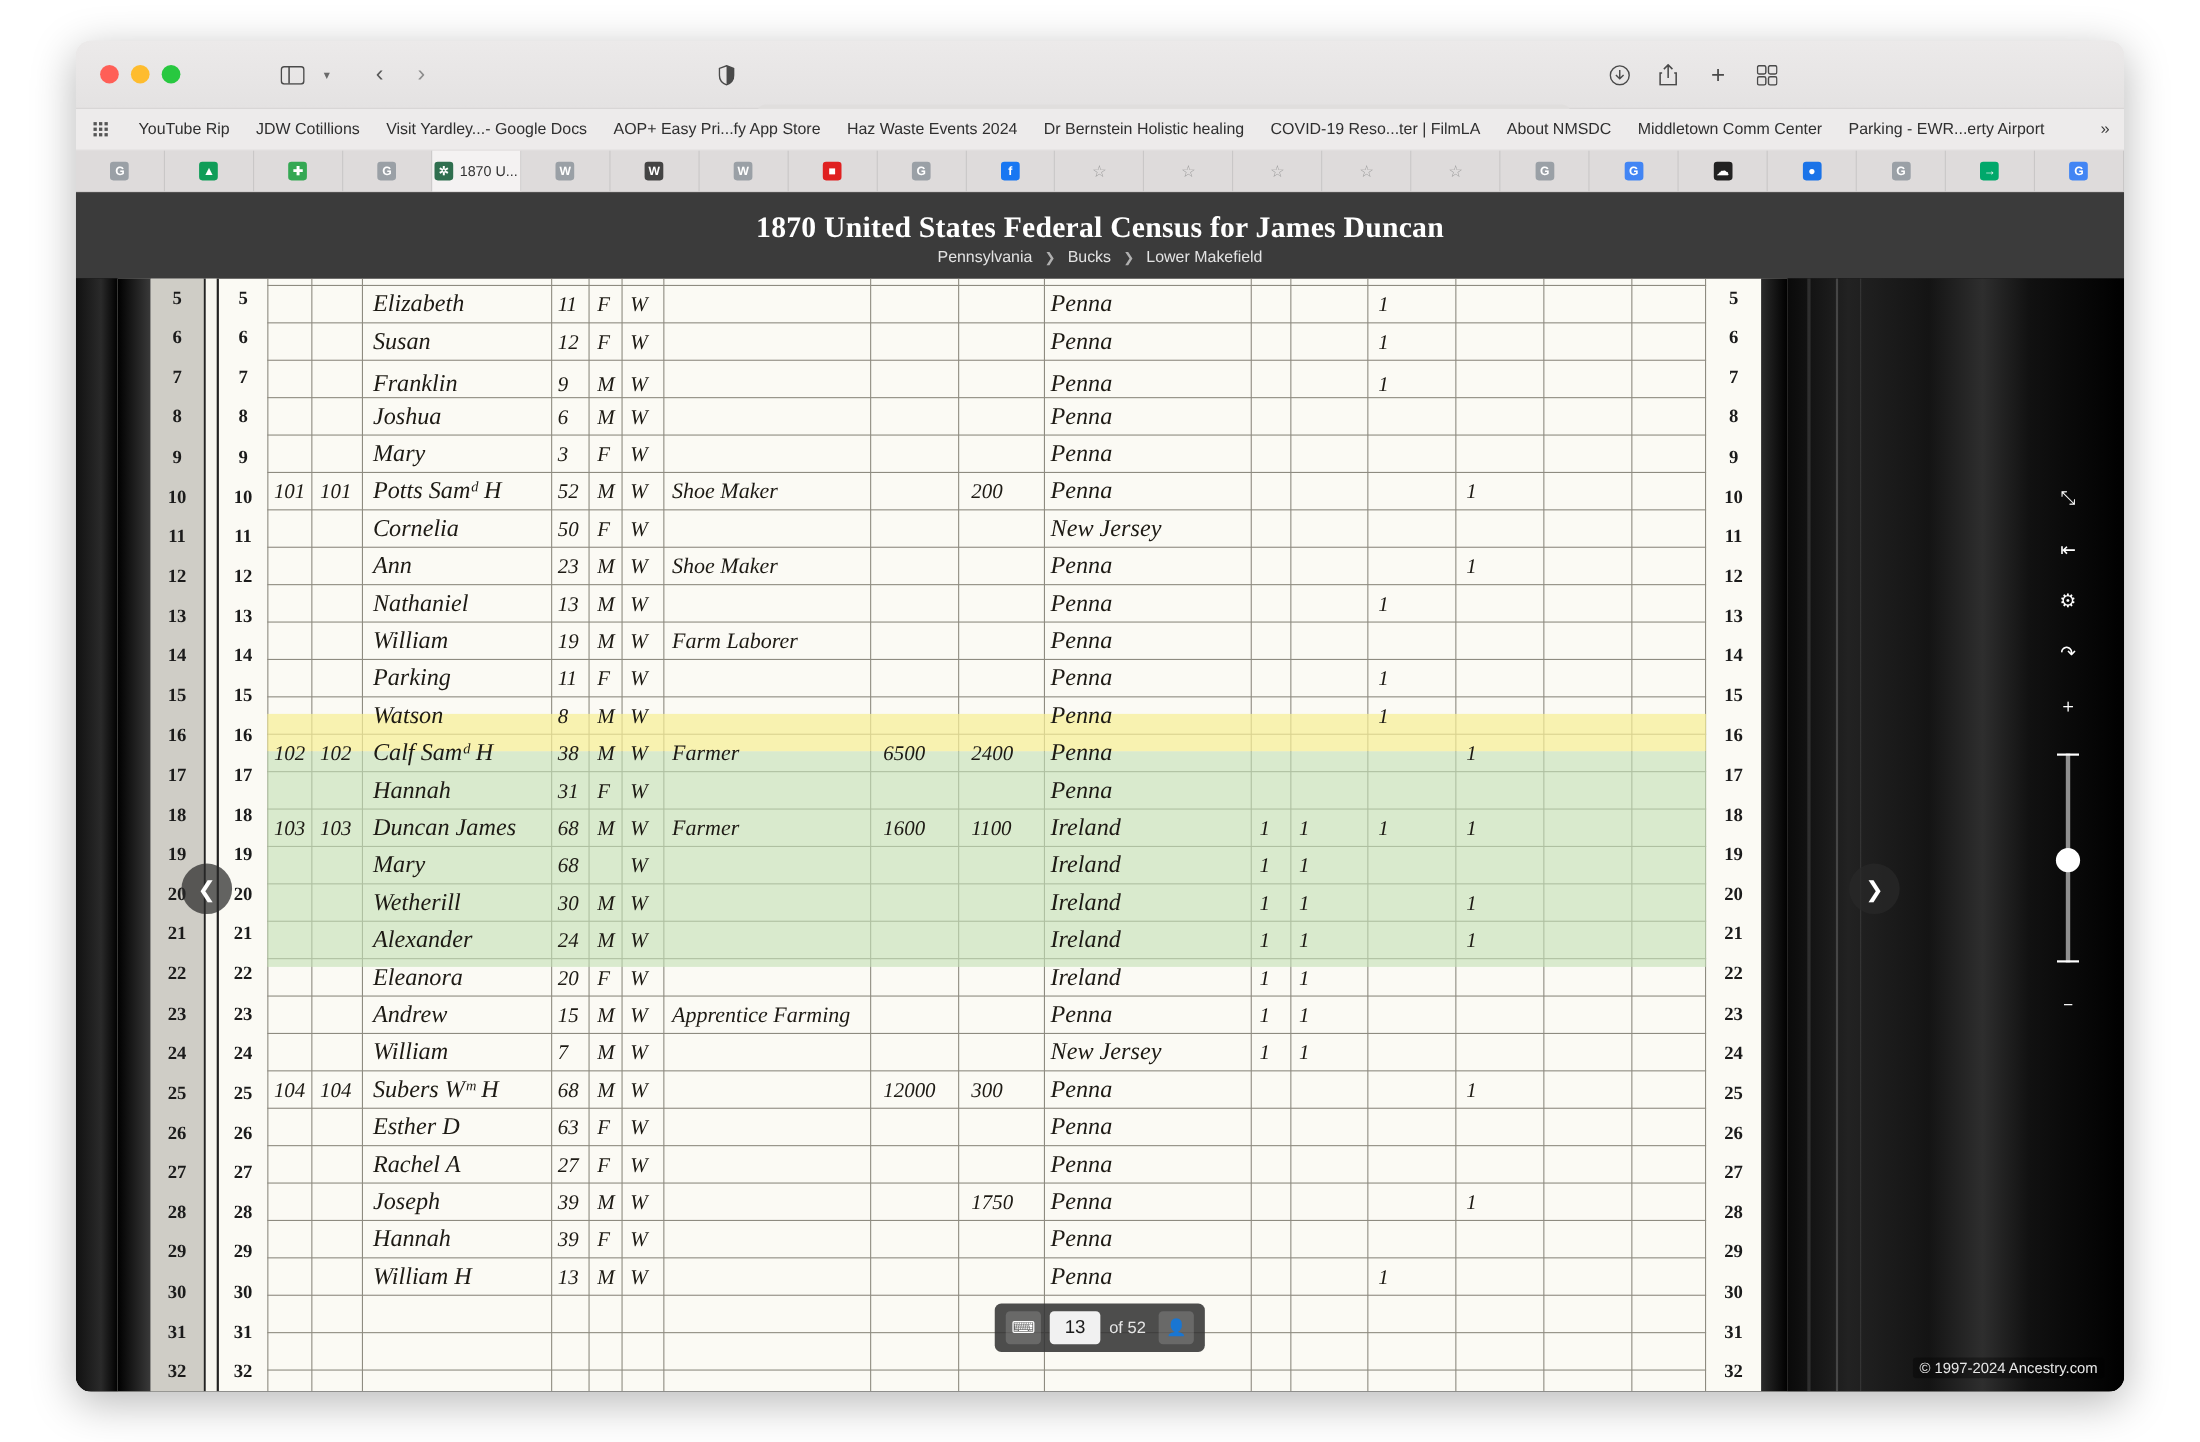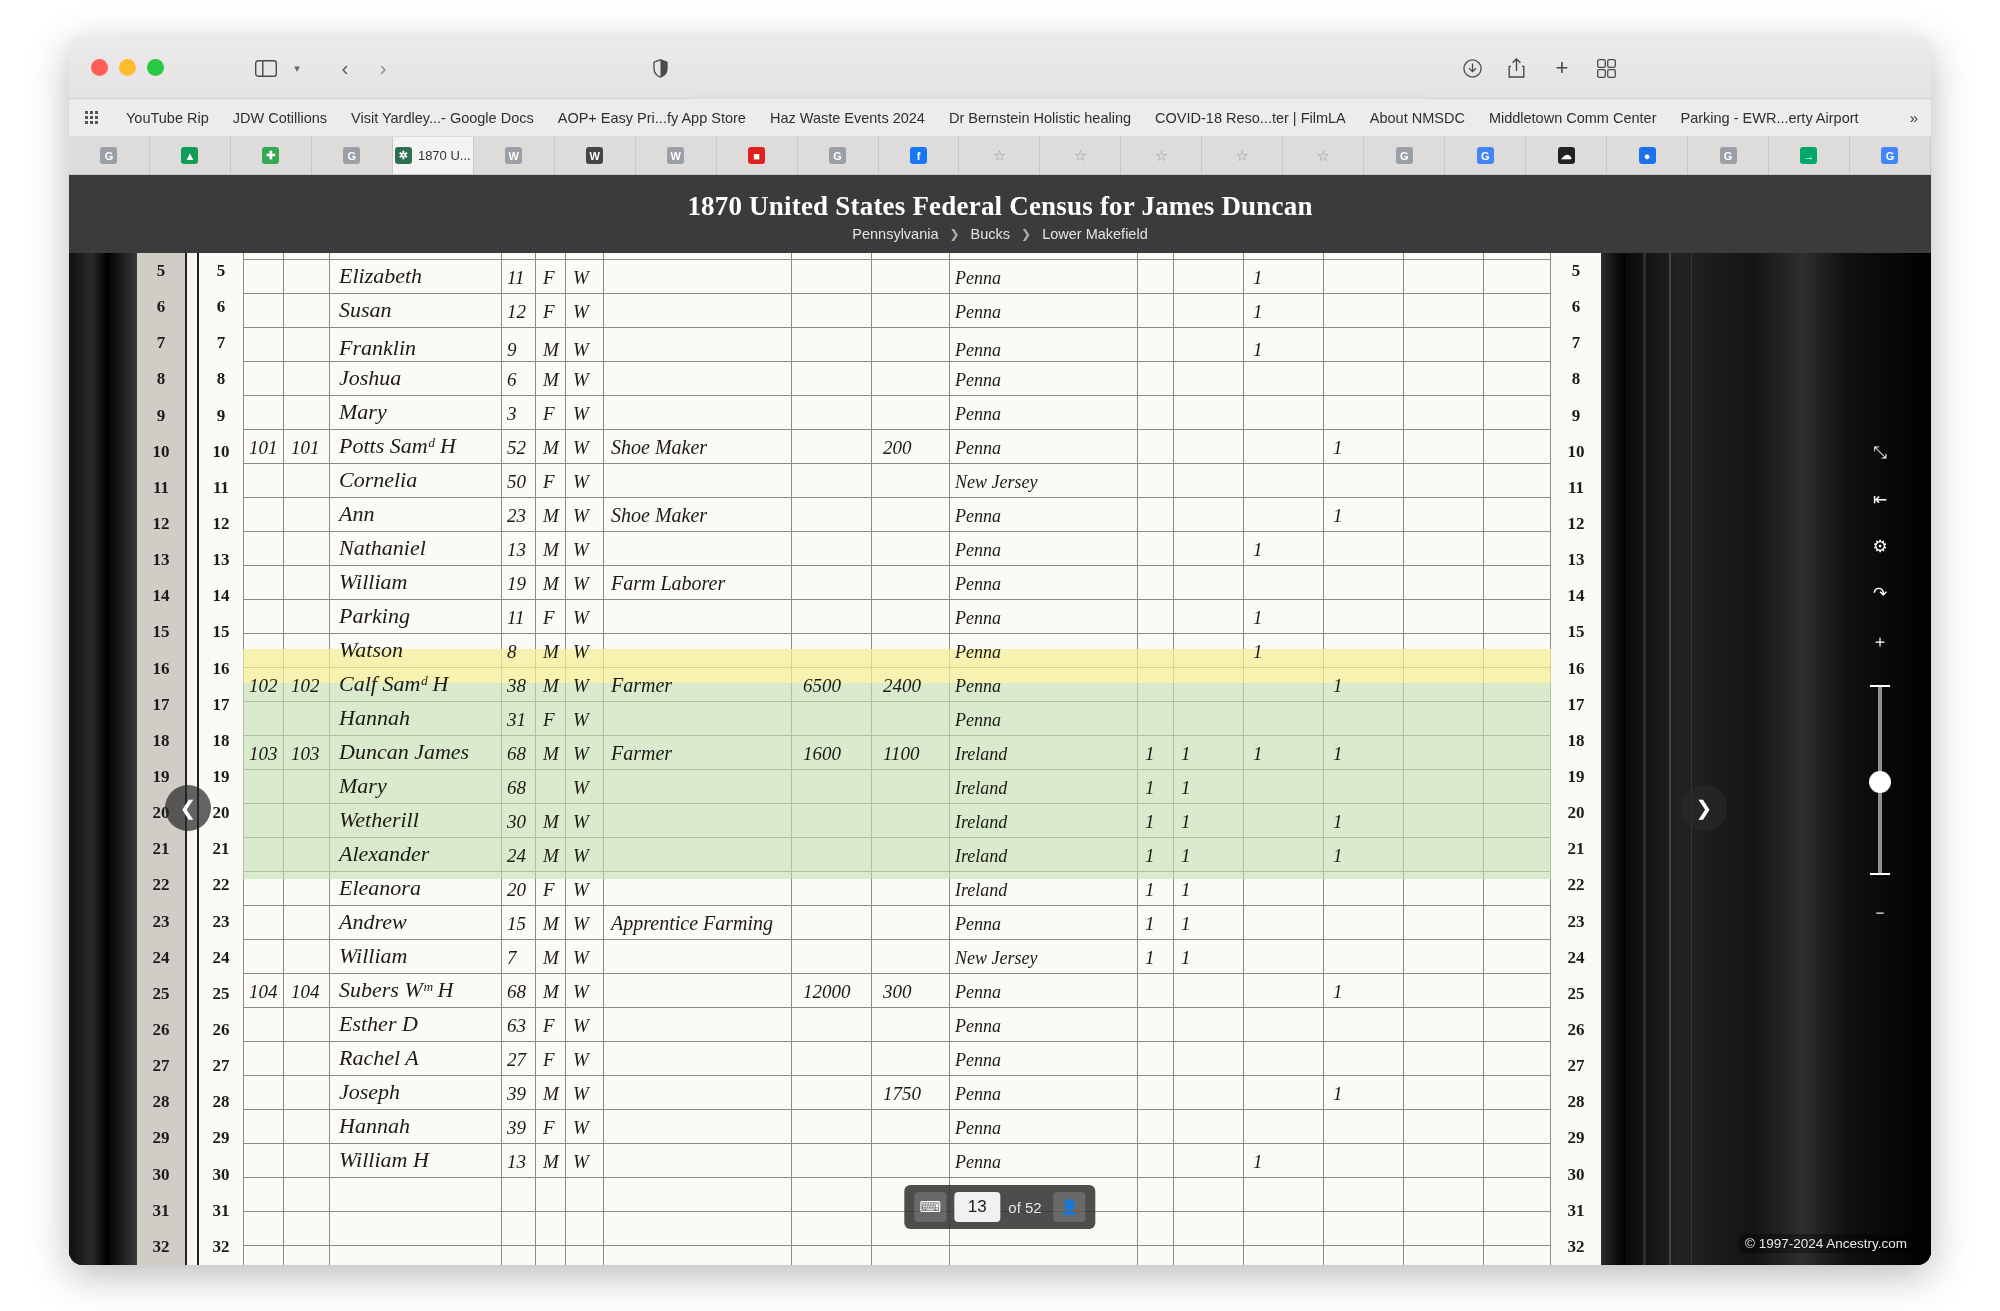--- a/index.html
+++ b/index.html
@@ -200,21 +200,21 @@
   .cell { position: absolute; bottom: 4px; font-size: 19px; }
   .c-dwell { left: 6px; }
   .c-fam   { left: 48px; }
   .c-name  { left: 96px; font-size: 22px; }
   .c-age   { left: 264px; }
   .c-sex   { left: 300px; }
   .c-race  { left: 330px; }
   .c-occ   { left: 368px; font-size: 20px; }
   .c-real  { left: 560px; }
   .c-pers  { left: 640px; }
-  .c-birth { left: 712px; font-size: 18px; }
+  .c-birth { left: 712px; font-size: 22px; }
   .c-m1    { left: 902px; }
   .c-m2    { left: 938px; }
   .c-m3    { left: 1010px; }
   .c-m4    { left: 1090px; }
 
   
   .nav-circle {
     position: absolute; top: 532px; width: 46px; height: 46px; border-radius: 50%;
     background: rgba(40,40,40,0.72); color: #fff;
     display: flex; align-items: center; justify-content: center; font-size: 20px;
@@ -331,21 +331,21 @@
         <i></i>
         <i></i>
         <i></i>
       </span>
     <span class="bm-item">YouTube Rip</span>
     <span class="bm-item">JDW Cotillions</span>
     <span class="bm-item">Visit Yardley...- Google Docs</span>
     <span class="bm-item">AOP+ Easy Pri...fy App Store</span>
     <span class="bm-item">Haz Waste Events 2024</span>
     <span class="bm-item">Dr Bernstein Holistic healing</span>
-    <span class="bm-item">COVID-18 Reso...ter | FilmLA</span>
+    <span class="bm-item">COVID-19 Reso...ter | FilmLA</span>
     <span class="bm-item">About NMSDC</span>
     <span class="bm-item">Middletown Comm Center</span>
     <span class="bm-item">Parking - EWR...erty Airport</span>
     <span id="bm-overflow">»</span>
   </div>
 
   <div id="tabstrip">
       <div class="tab">
         <span class="favicon" style="background: rgb(154, 160, 166);">G</span>
       </div>

